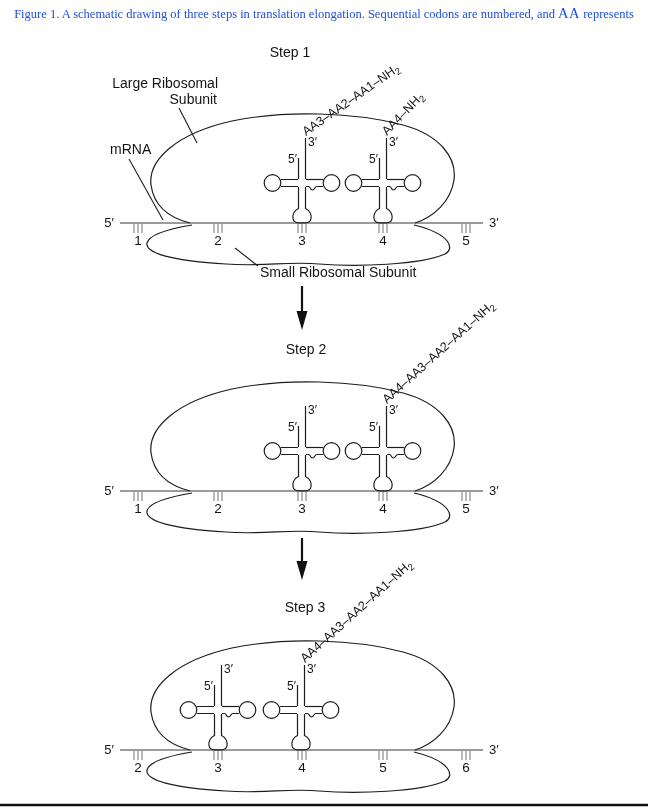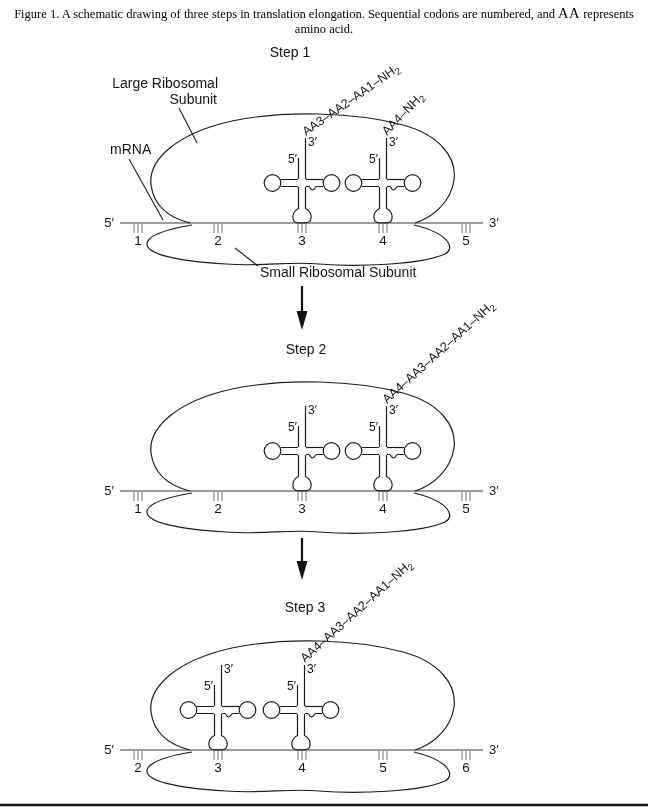--- a/index.html
+++ b/index.html
@@ -5,21 +5,21 @@
   :root { --ink:#1c1c1c; --mrna-gray:#9b9b9b; --background:#ffffff; }
   html,body { margin:0; padding:0; }
   body { background:#fff; }
   .page {
     position:relative; width:648px; height:810px;
     background:var(--background); overflow:hidden;
     font-family:"Liberation Sans", sans-serif;
   }
   .caption {
     position:absolute; top:6px; left:0; width:648px;
-    text-align:center; color:#000000;
+    text-align:center; color:#1d4ed8;
     font-family:"Liberation Serif", serif;
     font-size:12.5px; line-height:15px;
   }
   .cap-line { white-space:nowrap; }
   .aa { font-size:14.5px; letter-spacing:0.5px; }
   svg { position:absolute; top:0; left:0; }
   .k  { stroke:var(--ink); stroke-width:1.2; fill:none; }
   .m  { stroke:var(--mrna-gray); stroke-width:2; fill:none; }
   .mt { stroke:var(--mrna-gray); stroke-width:1.4; fill:none; }
   .ptr{ stroke:var(--ink); stroke-width:1.1; fill:none; }
@@ -34,21 +34,20 @@
   .chain { font-size:12.5px; }
   .chain-sub { font-size:9.5px; }
 </style>
 </head>
 <body>
 
 <div class="page">
 
   <div class="caption">
     <div class="cap-line"><span>Figure 1. A schematic drawing of three steps in translation elongation. Sequential codons are numbered, and </span><span class="aa">AA</span><span> represents</span></div>
-    <div class="cap-line">amino acid.</div>
   </div>
 
   <svg width="648" height="810" viewBox="0 0 648 810">
     <defs>
 
       <g id="ribo">
         <line class="m" x1="120" y1="0" x2="483" y2="0"></line>
         <path class="mt" d="M134,1v9 M138,1v9 M142,1v9 M214,1v9 M218,1v9 M222,1v9 M298,1v9 M302,1v9 M306,1v9 M379,1v9 M383,1v9 M387,1v9 M462,1v9 M466,1v9 M470,1v9"></path>
         <path class="k" d="M190,0 C170,-5 154,-16 151,-38 C148,-64 178,-90 232,-102 C285,-113 355,-111 403,-98 C440,-88 457,-65 454,-43 C451,-22 434,-6 415,0"></path>
         <path class="k" d="M192,2 C168,6 149,12 147,20 C145,30 172,38 226,41 C263,44 289,38 319,41 C356,44 421,42 445,31 C455,26 451,11 414,2"></path>

